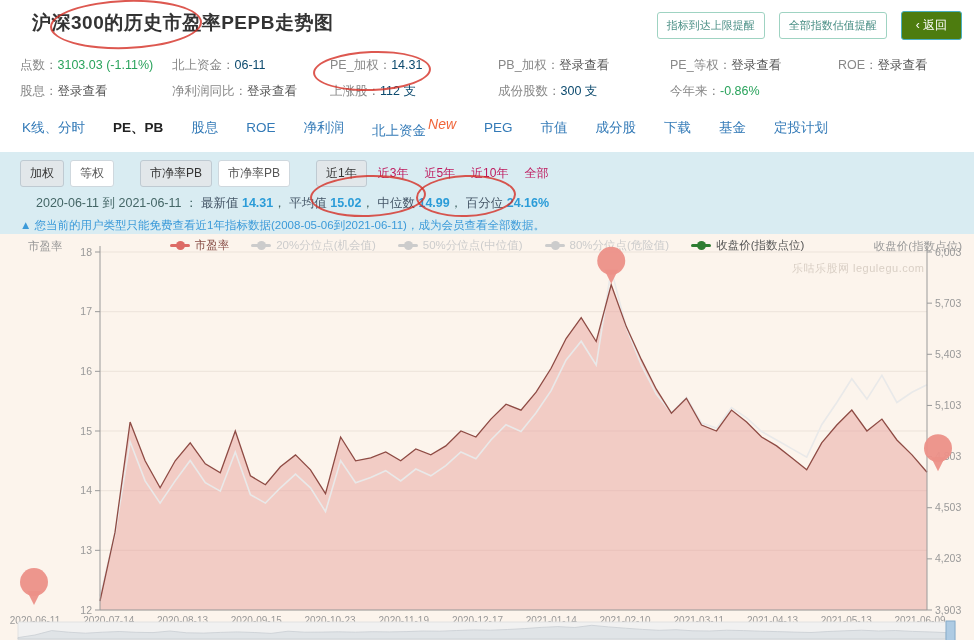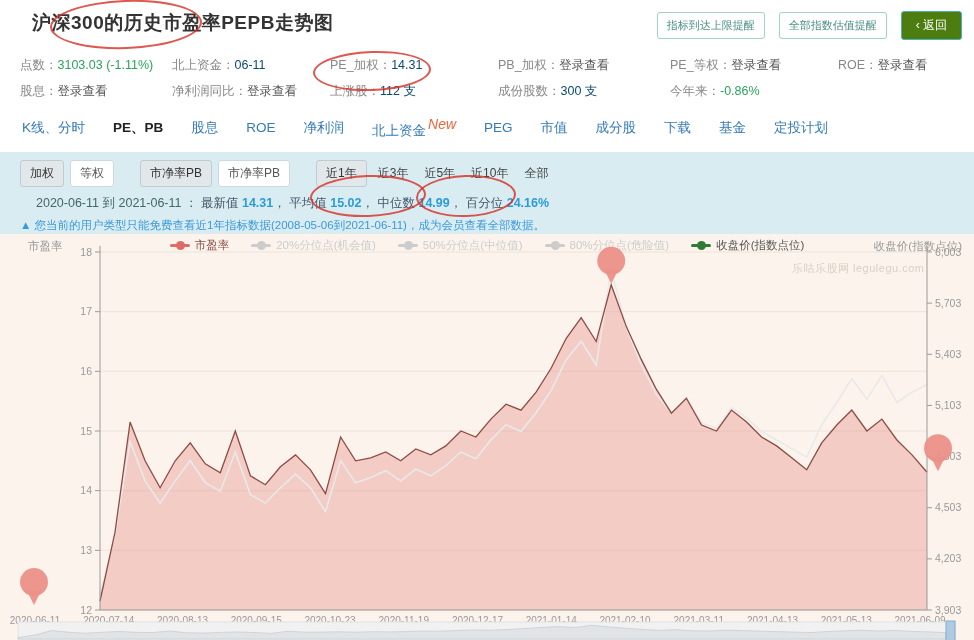--- a/index.html
+++ b/index.html
@@ -27,21 +27,21 @@
   .nav-link{font-size:13.5px;color:#337ab7;text-decoration:none;padding:0 14px;position:relative;white-space:nowrap;cursor:pointer;}
   .nav-link.active{color:#222;font-weight:700;}
   .nav-badge{color:#f0653a;font-size:14px;font-style:italic;margin-left:2px;vertical-align:super;}
 
   
   .panel{background:#d9ecf2;padding:8px 20px 6px 20px;height:68px;}
   .toggles{display:flex;align-items:center;gap:26px;}
   .tgl-group{display:flex;align-items:center;gap:6px;}
   .tgl-btn{font-size:12px;padding:4px 9px;border-radius:3px;border:1px solid #cfd8de;background:#fff;color:#555;cursor:pointer;white-space:nowrap;}
   .tgl-btn.selected{background:#e2e7ea;border-color:#bfcad2;color:#333;}
-  .tgl-link{font-size:12px;color:#404040;padding:4px 5px;cursor:pointer;white-space:nowrap;}
+  .tgl-link{font-size:12px;color:#be185d;padding:4px 5px;cursor:pointer;white-space:nowrap;}
   .summary{margin-top:8px;font-size:12.5px;color:#466;white-space:nowrap;margin-left:16px;}
   .summary .lbl{color:#456;}
   .summary .val{color:#2b9cd8;font-weight:700;}
   .notice{margin-top:6px;font-size:11.5px;color:#3b9ad9;white-space:nowrap;}
 
   
   .chart-sec{position:relative;width:974px;height:408px;background:#fcf4ec;}
   .yl-label{position:absolute;left:28px;top:5px;font-size:11.5px;color:#999;}
   .yr-label{position:absolute;right:12px;top:5px;font-size:11.5px;color:#999;}
   #legend{position:absolute;left:0;right:0;top:4px;display:flex;justify-content:center;gap:22px;align-items:center;pointer-events:none;}

